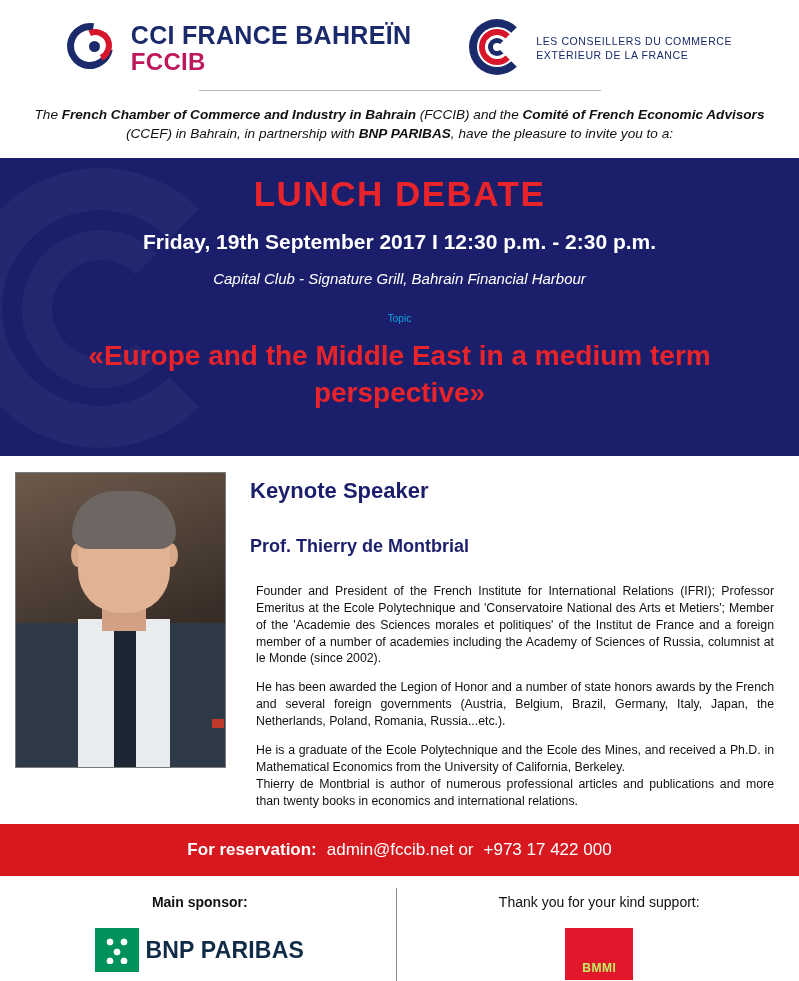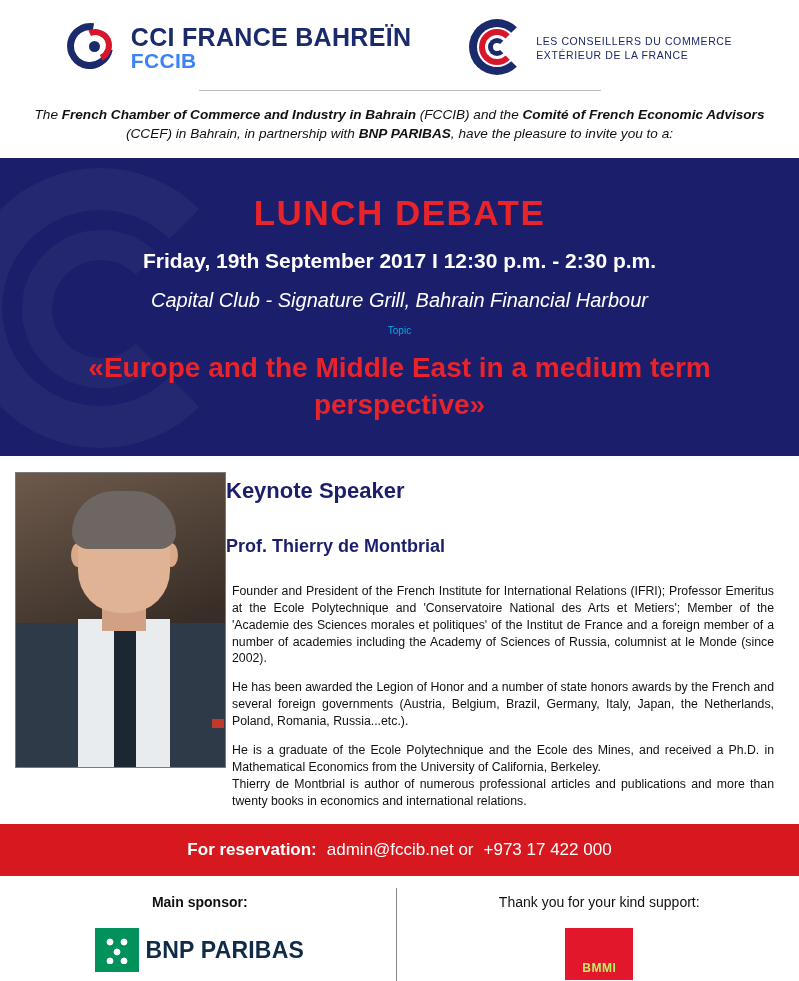--- a/index.html
+++ b/index.html
@@ -65,23 +65,23 @@
   .cci-text {
     line-height: 1.05;
   }
   .cci-text .l1 {
     font-size: 25px;
     font-weight: bold;
     color: #1b2a6b;
     letter-spacing: 0.3px;
   }
   .cci-text .l2 {
-    font-size: 21px;
-    font-weight: bold;
-    color: #3b82f6;
+    font-size: 24px;
+    font-weight: bold;
+    color: #be185d;
     letter-spacing: 0.3px;
   }
 
   .ccef-logo {
     display: flex;
     align-items: center;
     gap: 9px;
   }
   .ccef-mark {
     width: 58px;
@@ -163,58 +163,59 @@
     top: 72px;
     width: 158px;
     height: 158px;
     border-radius: 50%;
     border: 30px solid rgba(255,255,255,0.04);
     border-right-color: transparent;
   }
   .hero-inner {
     position: relative;
     z-index: 2;
-    padding-top: 35px;
+    padding-top: 16px;
   }
   .hero-title {
     font-size: 35px;
     font-weight: bold;
     color: #e8232a;
     letter-spacing: 1.5px;
     margin-bottom: 16px;
   }
   .hero-date {
     font-size: 21px;
     font-weight: bold;
     color: #ffffff;
     margin-bottom: 16px;
   }
   .hero-venue {
-    font-size: 20px;
+    font-size: 15px;
     font-style: italic;
     color: #ffffff;
-    margin-bottom: 13px;
+    margin-bottom: 26px;
   }
   .hero-topic-label {
     font-size: 10px;
     color: #0ea5e9;
     margin-bottom: 14px;
   }
   .hero-topic {
     font-size: 28px;
     font-weight: bold;
     color: #e8232a;
     line-height: 1.32;
     padding: 0 70px;
   }
 
   
   .speaker {
     display: flex;
     padding: 16px 25px 14px 15px;
+    gap: 24px;
   }
   .portrait {
     width: 211px;
     height: 296px;
     flex: 0 0 211px;
     border: 1px solid #7a7a7a;
     position: relative;
     overflow: hidden;
     background: linear-gradient(180deg,#4a3b33 0%, #2a2320 100%);
   }

